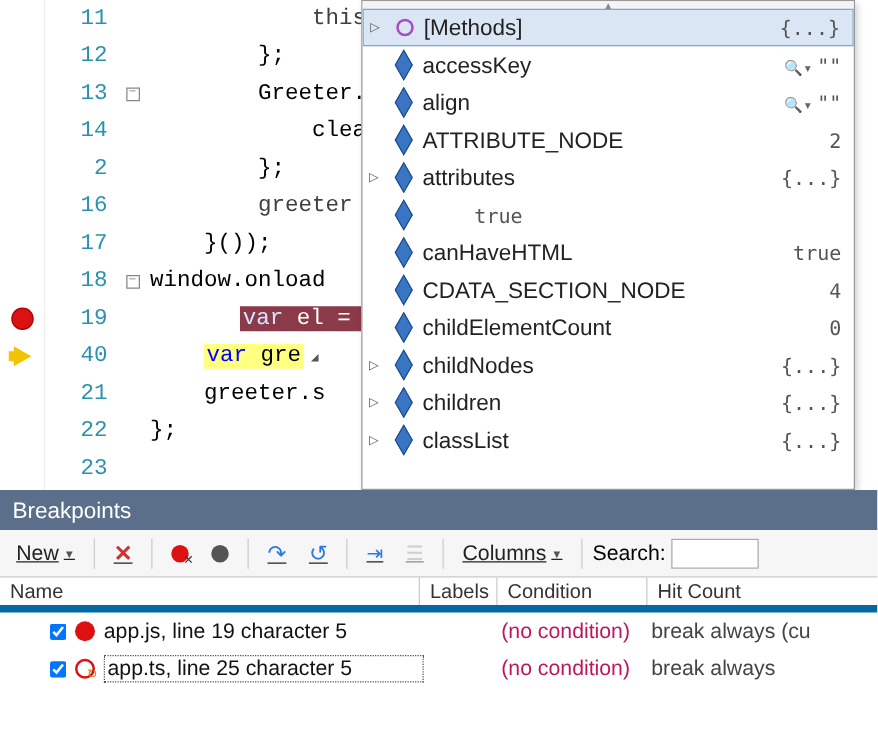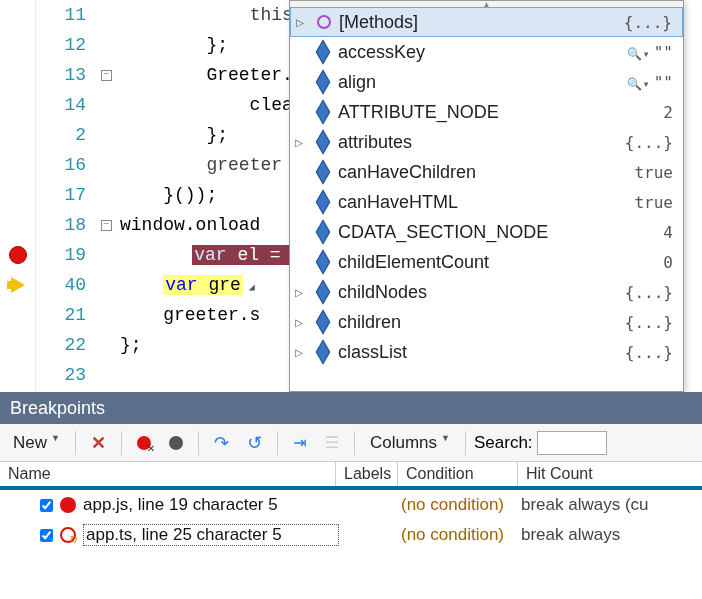--- a/index.html
+++ b/index.html
@@ -102,54 +102,55 @@
 }
 .bp-toolbar {
   display: flex; align-items: center;
   height: 38px;
   border-bottom: 1px solid #ccc;
   padding: 0 6px;
   gap: 4px;
   background: #f6f6f6;
 }
 .tb-btn {
-  padding: 2px 6px; display:flex; gap:2px;
+  padding: 2px 6px; display:flex; align-items:center; gap:2px;
   font-size: 17px; color:#222; cursor:pointer;
   border: 1px solid transparent;
+  text-decoration: underline;
 }
 .tb-sep { width:1px; height:24px; background:#ccc; margin:0 4px; }
 .tb-btn .dd { font-size:9px; color:#555; margin-left:2px; }
 .icon-x { color:#c33; font-weight:bold; font-size:18px; }
 .icon-red-dot { width:14px; height:14px; border-radius:50%; background:#d11; display:inline-block; }
 .icon-gray-dot { width:14px; height:14px; border-radius:50%; background:#555; display:inline-block; }
 .icon-arrow-r { color:#2c7be5; font-size:18px; }
 .icon-arrow-cc { color:#2c7be5; font-size:18px; }
 .icon-indent { color:#2c7be5; font-size:16px; }
 .icon-list { color:#aaa; font-size:16px; }
 .search-box { border:1px solid #aaa; height:24px; width:70px; padding:0 4px; font-size:15px; }
 .bp-headers {
   display:flex; height:28px; font-size:16px; color:#333;
-  border-bottom: 4px solid #0369a1;
+  border-bottom: 6px solid #0369a1;
 }
 .bp-headers > div { border-right:1px solid #ccc; padding:3px 8px; }
 .bp-col-name { width: 336px; }
 .bp-col-labels { width: 62px; }
 .bp-col-cond { width: 120px; }
 .bp-col-hit { flex:1; border-right:none !important; }
 .bp-item {
   display:flex; align-items:center; height:30px; font-size:17px; color:#111;
 }
 .bp-item .chk { margin-left: 40px; margin-right:6px; }
 .bp-item .bp-icon { width:18px; height:18px; margin-right:6px; display:inline-flex; align-items:center; justify-content:center; }
 .bp-red { width:16px; height:16px; border-radius:50%; background:#d11; }
 .bp-ts { width:16px; height:16px; border-radius:50%; border:2px solid #d11; background:#fff; position:relative; }
 .bp-ts::after { content:"↻"; font-size:10px; color:#c80; position:absolute; right:-4px; bottom:-4px; }
 .bp-item .txt { width: 256px; }
 .bp-item .lbl { width: 62px; }
-.bp-item .cond { width: 120px; color:#a16207; }
+.bp-item .cond { width: 120px; color:#be185d; }
 .bp-item .hit { flex:1; color:#444; }
 .bp-item.selected .txt { border:1px dotted #555; padding:0 2px; }
 </style>
 </head>
 <body>
 
 <div class="editor-area">
   <div class="gutter" id="gutter">
       <div class="gutter-row"></div>
       <div class="gutter-row"></div>
@@ -260,21 +261,20 @@
             <div class="prop-icon"></div>
           </div>
           <div class="name">attributes</div>
           <div class="val">{...}</div>
         </div>
         <div class="int-row">
           <div class="exp"></div>
           <div class="icon">
             <div class="prop-icon"></div>
           </div>
-          <div class="name">canHaveChildren</div>
           <div class="val">true</div>
         </div>
         <div class="int-row">
           <div class="exp"></div>
           <div class="icon">
             <div class="prop-icon"></div>
           </div>
           <div class="name">canHaveHTML</div>
           <div class="val">true</div>
         </div>

